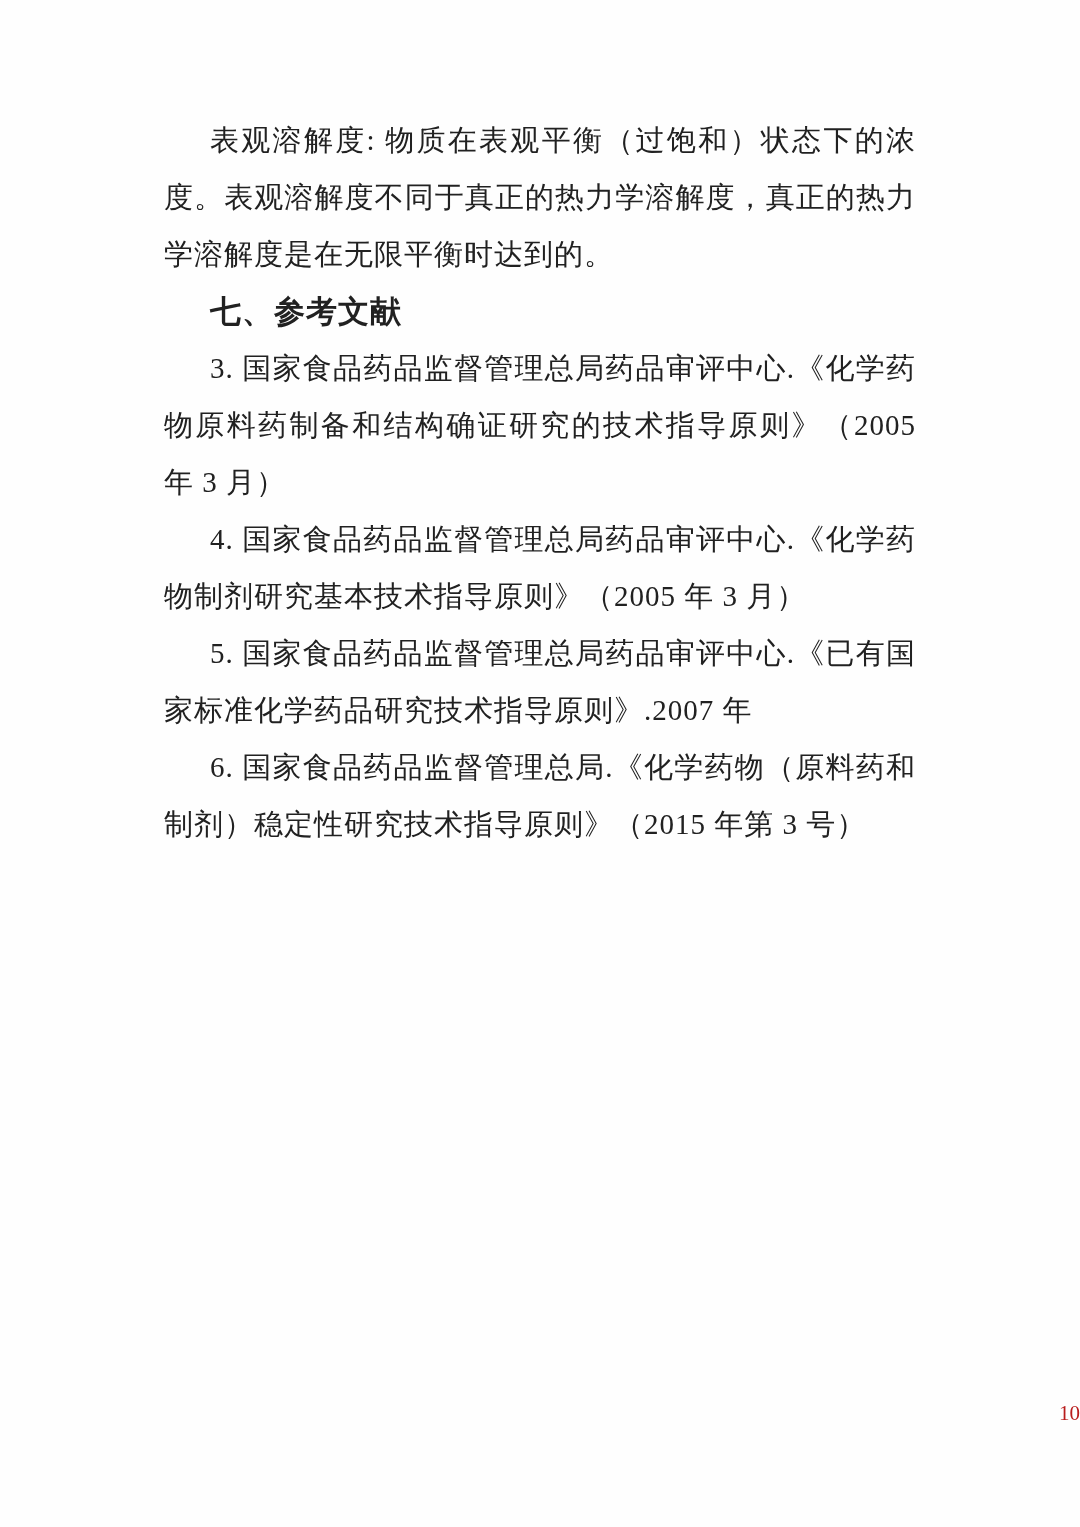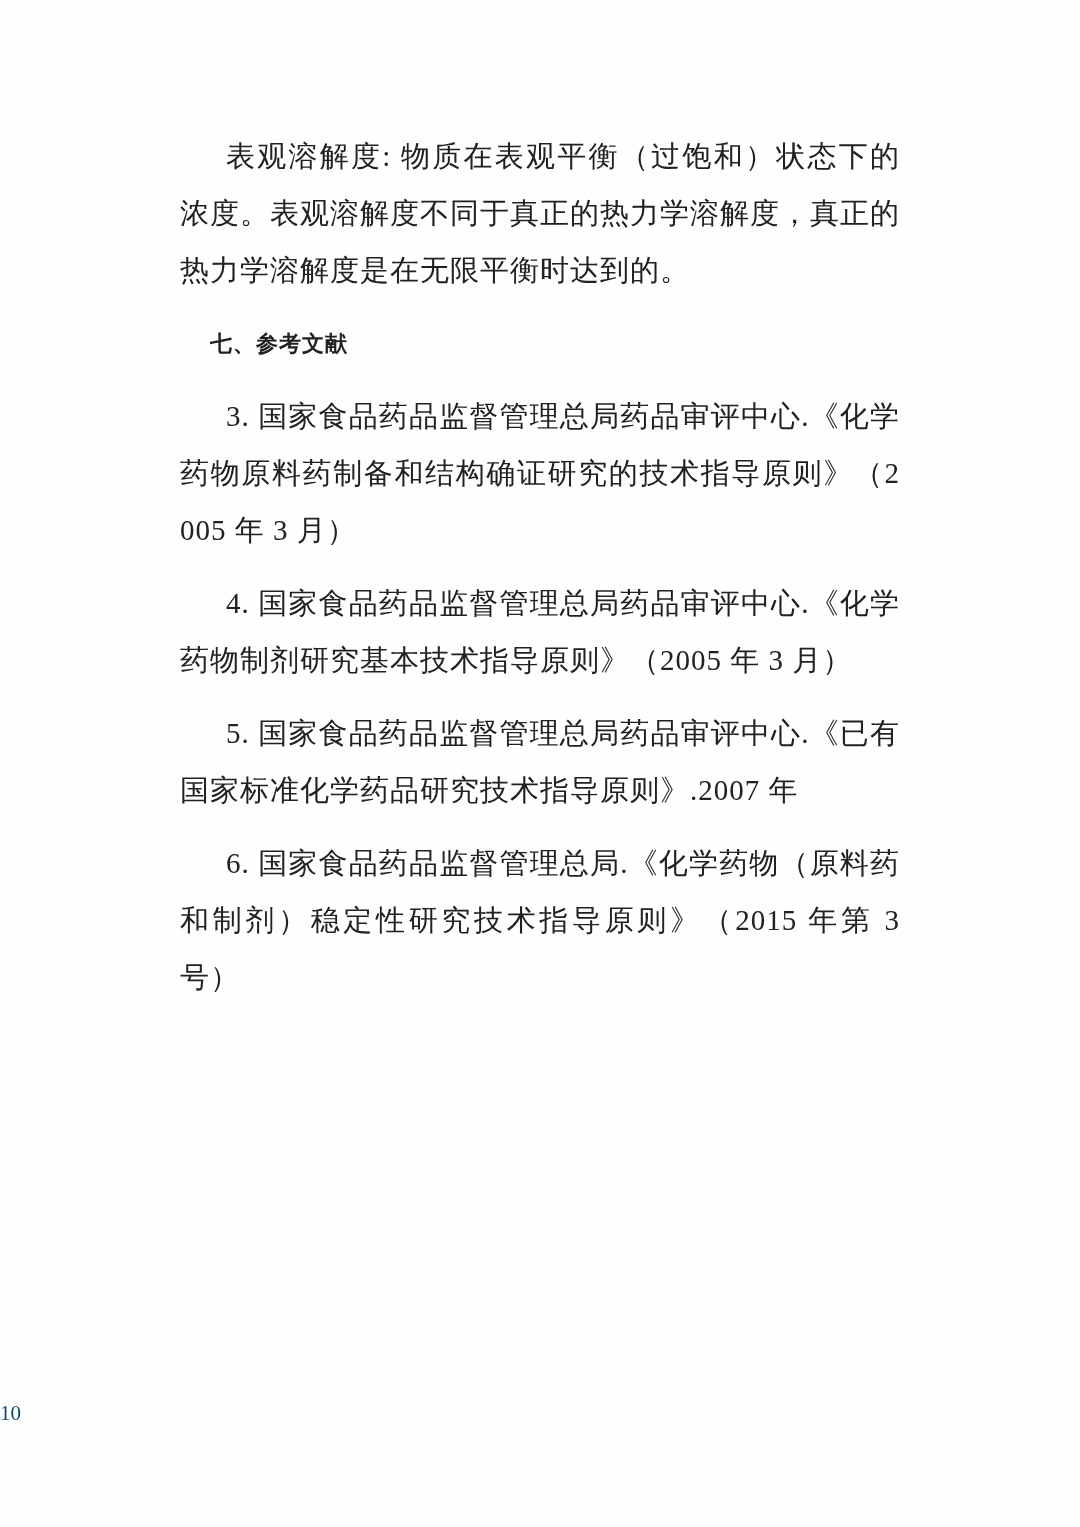--- a/index.html
+++ b/index.html
@@ -17,46 +17,46 @@
     overflow: hidden;
     box-sizing: border-box;
   }
   .doc-content {
     position: absolute;
     top: 112px;
     left: 164px;
     width: 752px;
   }
   .para {
-    margin: 16px;
+    margin: 0;
     font-size: 29px;
     line-height: 57px;
     letter-spacing: 1px;
     text-align: justify;
     text-indent: 46px;
     word-break: break-all;
   }
   .section-heading {
     margin: 0;
-    font-size: 22px;
+    font-size: 31px;
     line-height: 57px;
     letter-spacing: 1px;
     font-weight: 700;
     text-indent: 46px;
     font-family: Liberation Sans, sans-serif;
   }
   .page-number {
     position: absolute;
     bottom: 100px;
     left: 0;
     right: 0;
-    text-align: left;
+    text-align: right;
     font-size: 21px;
     line-height: 28px;
-    color: #0c4a6e;
+    color: #b91c1c;
   }
 </style>
 </head>
 <body>
 
 <div class="doc-page">
   <div class="doc-content">
     <p class="para">表观溶解度: 物质在表观平衡（过饱和）状态下的浓度。表观溶解度不同于真正的热力学溶解度，真正的热力学溶解度是在无限平衡时达到的。</p>
     <h2 class="section-heading">七、参考文献</h2>
     <p class="para">3. 国家食品药品监督管理总局药品审评中心.《化学药物原料药制备和结构确证研究的技术指导原则》（2005 年 3 月）</p>

